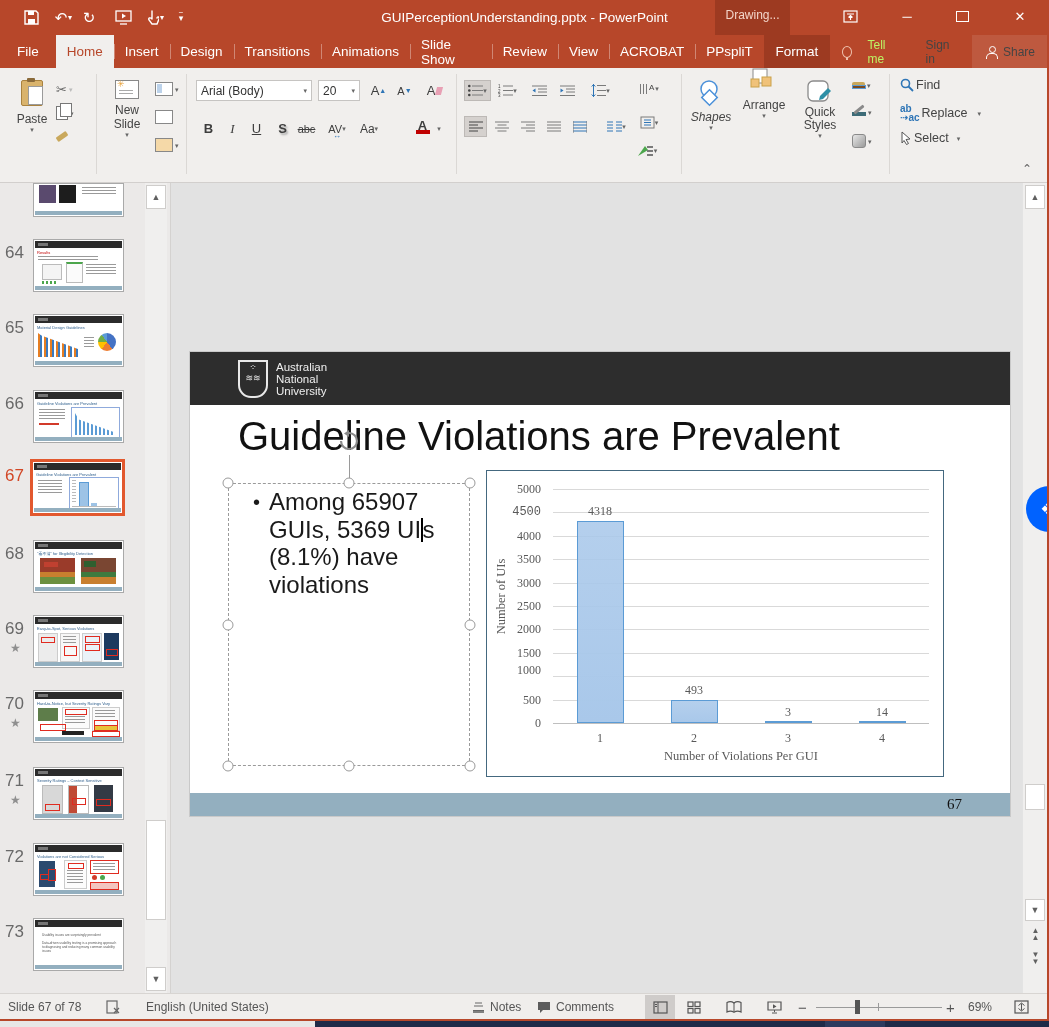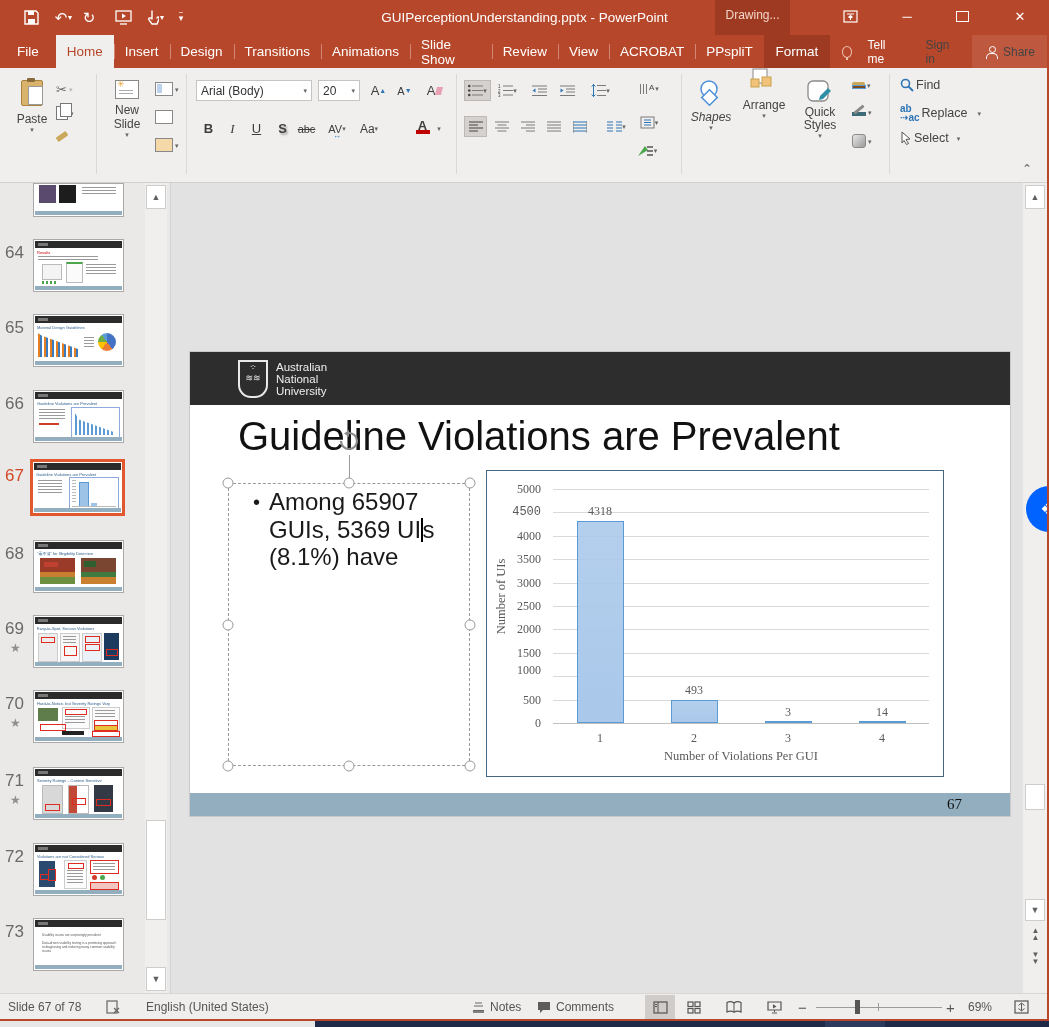--- a/index.html
+++ b/index.html
@@ -14,21 +14,21 @@
   #win-title{position:absolute;left:0;right:0;top:0;height:35px;display:flex;align-items:center;justify-content:center;font-size:13.5px;color:#fff;pointer-events:none;}
   .ctx-block{position:absolute;left:715px;top:0;width:75px;height:68px;background:#9d3a21;}
   .ctx-label{position:absolute;left:715px;top:0;width:75px;height:30px;display:flex;align-items:center;justify-content:center;font-size:12px;color:#f3d5c9;}
   .winbtn{position:absolute;top:0;width:44px;height:32px;display:flex;align-items:center;justify-content:center;color:#fff;font-size:13px;}
   
   #tabrow{position:absolute;left:0;top:35px;width:1049px;height:33px;background:#b7472a;display:flex;align-items:stretch;}
   .tab{display:flex;align-items:center;padding:0 11px;color:#fff;font-size:13.5px;position:relative;}
   .tab.sep::before{content:"";position:absolute;left:0;top:9px;bottom:9px;width:1px;background:rgba(255,255,255,.35);}
   .tab.active{background:#f1efed;color:#b7472a;}
   .tab.contextual{background:#9d3a21;width:75px;justify-content:center;padding:0;box-sizing:border-box;}
-  .tellme{color:#ffffff;display:flex;align-items:center;gap:15px;padding:0 12px;}
+  .tellme{color:#bef264;display:flex;align-items:center;gap:15px;padding:0 12px;}
   .signin{padding:0 14px;display:flex;align-items:center;}
   .share{padding:0 14px;display:flex;align-items:center;gap:6px;background:rgba(255,255,255,.10);}
   .bulb{width:10px;height:10px;border:1.5px solid #edbfab;border-radius:50%;position:relative;}
   .bulb::after{content:"";position:absolute;left:3px;top:10px;width:2px;height:3px;background:#edbfab;}
   .person{width:11px;height:11px;position:relative;}
   .person::before{content:"";position:absolute;left:3px;top:0;width:5px;height:5px;border-radius:50%;border:1.5px solid #fff;}
   .person::after{content:"";position:absolute;left:0;top:7px;width:10px;height:5px;border-radius:5px 5px 0 0;border:1.5px solid #fff;border-bottom:none;}
   
   #ribbon{position:absolute;left:0;top:68px;width:1049px;height:114px;background:#f1efed;border-bottom:1px solid #d2cfcd;}
   .gsep{position:absolute;top:6px;height:100px;width:1px;background:#dbd8d5;}
@@ -645,20 +645,21 @@
       </div>
     </div>
     <div id="slide-title">Guideline Violations are Prevalent</div>
 
     <div id="textbox">
       <div id="bullet-dot">•</div>
       <div id="bullet-text">
         <div class="bullet-line">Among 65907</div>
         <div class="bullet-line"><span>GUIs, 5369 UI</span><span class="caret"></span><span>s</span></div>
         <div class="bullet-line">(8.1%) have</div>
+        <div class="bullet-line">violations</div>
       </div>
     </div>
     <div id="rotstem"></div>
     <svg class="abs" style="left:148px;top:78px;" width="22" height="22" viewBox="0 0 22 22">
       <path d="M11 3a8 8 0 1 1-8 8" fill="none" stroke="#8a8a8a" stroke-width="2.2"></path>
         <path d="M11 0v7l-5-3.5z" fill="#8a8a8a"></path>
     </svg>
     <div class="handle" style="left:38px;top:131px;"></div>
     <div class="handle" style="left:159px;top:131px;"></div>
     <div class="handle" style="left:280px;top:131px;"></div>

